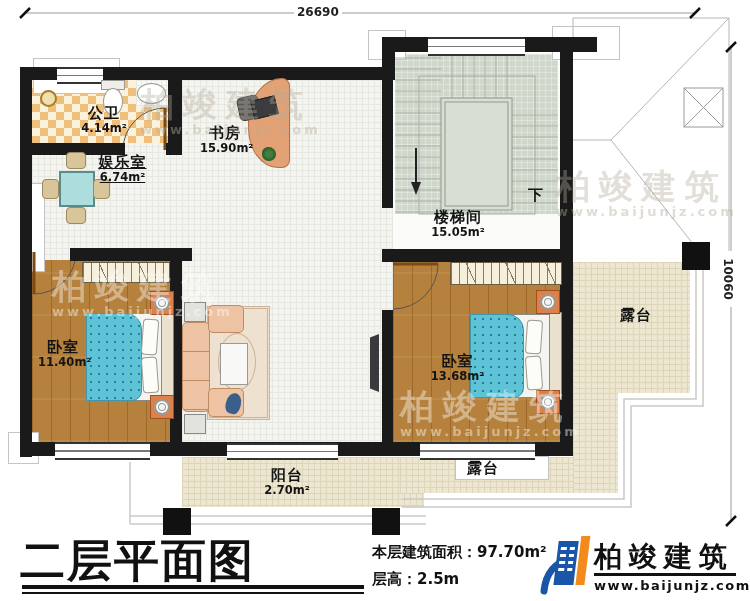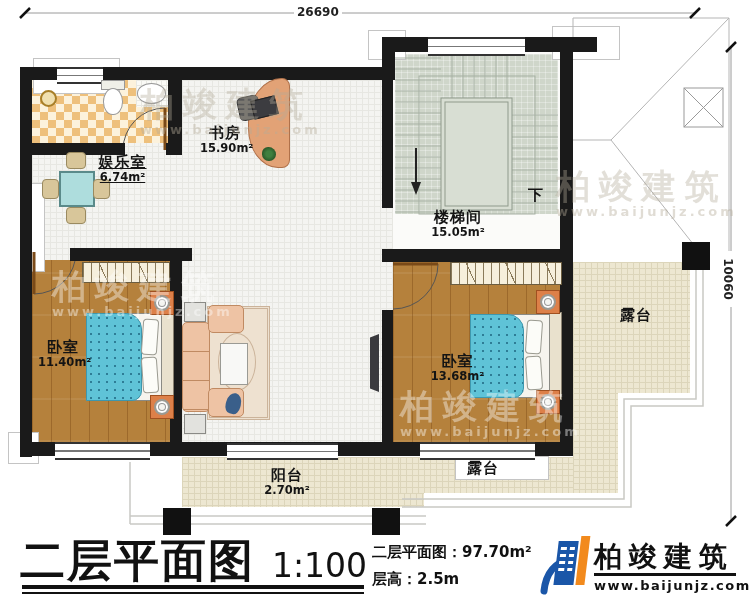--- a/index.html
+++ b/index.html
@@ -210,20 +210,24 @@
   </div>
   <div class="abs furn gtable" style="left:184px;top:302px;width:20px;height:18px;"></div>
   <div class="abs furn gtable" style="left:184px;top:414px;width:20px;height:18px;"></div>
   <div class="abs furn sofa" style="left:182px;top:322px;width:26px;height:88px;background-image:repeating-linear-gradient(to bottom,transparent 0 28px,#c08a62 28px 29px);"></div>
   <div class="abs furn sofa" style="left:208px;top:305px;width:34px;height:26px;"></div>
   <div class="abs furn sofa" style="left:208px;top:388px;width:34px;height:27px;"></div>
   <div class="abs furn" style="left:220px;top:343px;width:26px;height:40px;background:#f8f8f6;border:1px solid #9a9a94;"></div>
   <div class="abs furn" style="left:226px;top:393px;width:15px;height:21px;background:#3a5f8a;border-radius:50% 50% 40% 40%;transform:rotate(14deg);"></div>
   <div class="abs furn" style="left:370px;top:334px;width:9px;height:58px;background:#3a3a3e;clip-path:polygon(0 6%,100% 0,100% 100%,0 94%);"></div>
 
+  <div class="rlabel" style="left:69px;top:106px;width:70px;">
+    <div class="rname">公卫</div>
+      <div class="rarea">4.14m²</div>
+  </div>
   <div class="rlabel" style="left:95px;top:155px;width:55px;text-decoration:underline;">
     <div class="rname">娱乐室</div>
       <div class="rarea">6.74m²</div>
   </div>
   <div class="rlabel" style="left:200px;top:126px;width:50px;">
     <div class="rname">书房</div>
       <div class="rarea">15.90m²</div>
   </div>
   <div class="rlabel" style="left:430px;top:210px;width:56px;text-align:center;">
     <div class="rname">楼梯间</div>
@@ -265,25 +269,24 @@
   <div class="wm wm-light" style="left:52px;top:268px;">
     <div class="t1">柏竣建筑</div>
       <div class="t2">www.baijunjz.com</div>
   </div>
   <div class="wm wm-light" style="left:400px;top:388px;">
     <div class="t1">柏竣建筑</div>
       <div class="t2">www.baijunjz.com</div>
   </div>
 
   <div class="tb-title">二层平面图</div>
-  <div class="tb-scale">1:100</div>
   <div class="tb-rule1"></div>
   <div class="tb-rule2"></div>
   <div class="tb-row" style="left:372px;top:543px;">
-    <span>二层平面图：</span><span>97.70m²</span>
+    <span>本层建筑面积：</span><span>97.70m²</span>
   </div>
   <div class="tb-row" style="left:372px;top:570px;">
     <span>层高：</span><span>2.5m</span>
   </div>
 
   <svg class="abs" style="left:540px;top:531px;z-index:10;" width="52" height="66" viewBox="0 0 52 66">
     <path d="M4,60 C6,42 14,32 30,28" stroke="#1a56a8" stroke-width="7" fill="none" stroke-linecap="round"></path>
     <g transform="skewX(-7) translate(8,0)">
       <rect x="12" y="10" width="20" height="44" fill="#1a56a8"></rect>
       <rect x="34" y="5" width="9" height="49" fill="#f28a1d"></rect>

